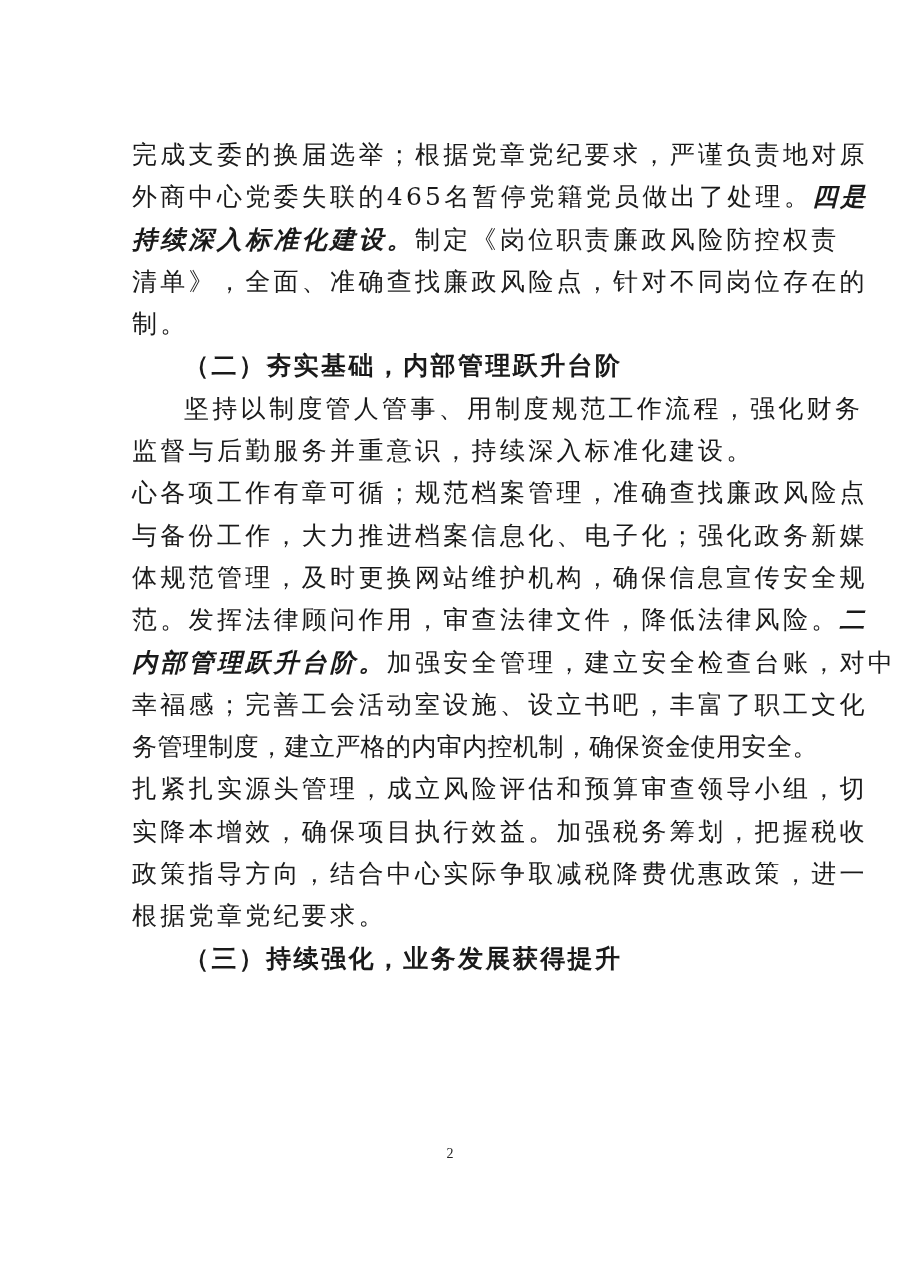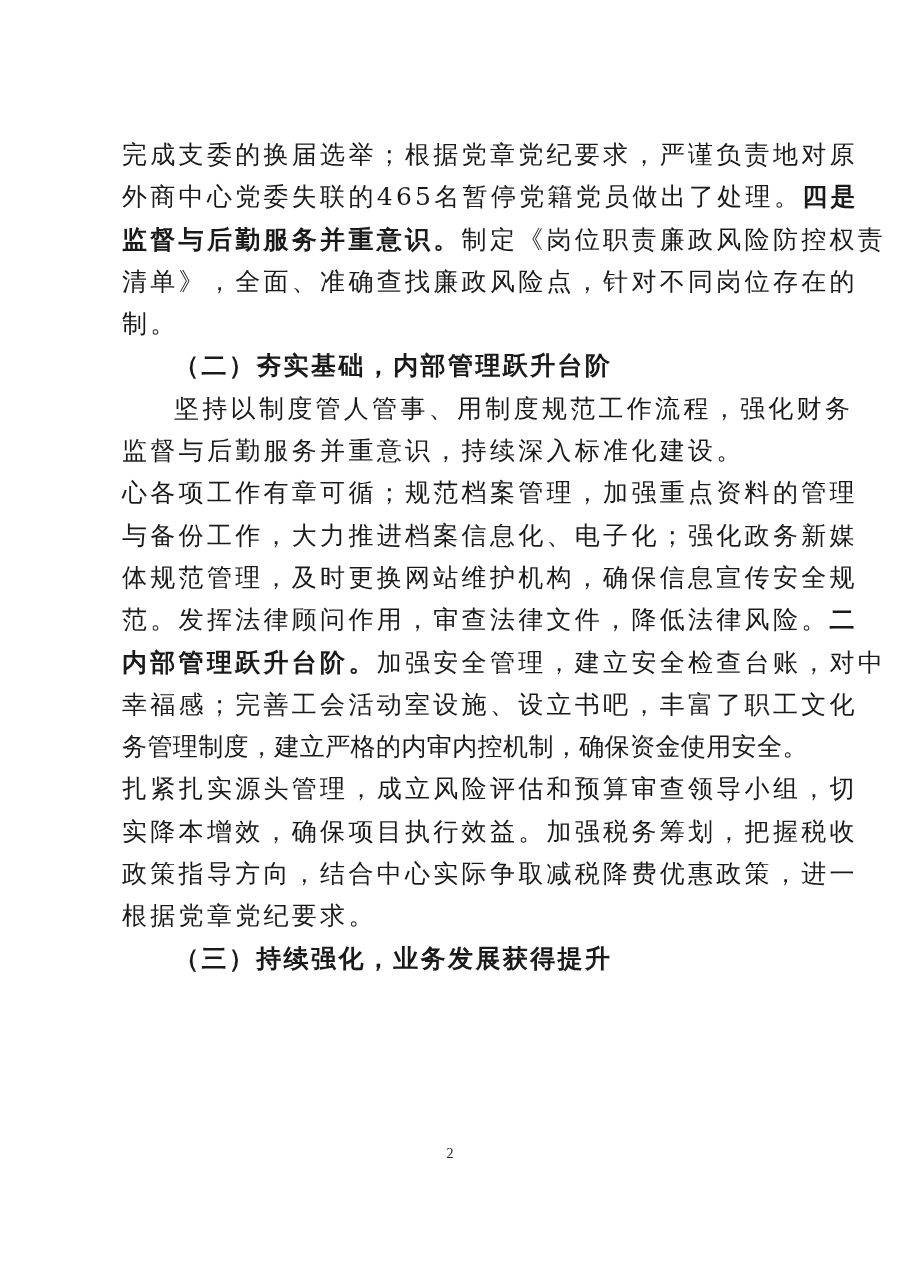--- a/index.html
+++ b/index.html
@@ -1,52 +1,52 @@
 <!DOCTYPE html>
 <html><head>
 <meta charset="utf-8">
 <style>
   html, body { margin: 0; padding: 0; background: #ffffff; }
   body { width: 900px; height: 1273px; position: relative; overflow: hidden; }
   .page {
     position: absolute; left: 0; top: 0; width: 900px; height: 1273px; background: #fff;
   }
   .text-block {
-    position: absolute; left: 122px; top: 134px; width: 628px;
+    position: absolute; left: 132px; top: 134px; width: 628px;
     font-family: "DejaVu Serif", "Liberation Serif", serif;
     font-size: 25px; line-height: 42.3px; color: #1a1a1a;
     letter-spacing: 3.3px;
   }
   .line { height: 42.3px; white-space: nowrap; overflow: visible; }
   .line.justify { text-align: justify; text-align-last: justify; }
   .indent { padding-left: 52px; }
   .heading { padding-left: 52px; font-weight: bold; font-family: Liberation Serif, serif; letter-spacing: 2.4px; }
-  b { font-weight: bold; font-family: "DejaVu Sans", sans-serif; }
+  b { font-weight: bold; font-family: "DejaVu Sans", sans-serif; font-style: italic; }
   .page-number {
     position: absolute; left: 0; width: 900px; top: 1146px; text-align: center;
     font-family: "Liberation Serif", serif; font-size: 14px; color: #222;
   }
 </style>
 </head>
 <body>
 
 <div class="page">
   <div class="text-block">
     <div class="line justify"><span>完成支委的换届选举；根据党章党纪要求，严谨负责地对原</span></div>
     <div class="line justify"><span>外商中心党委失联的465名暂停党籍党员做出了处理。</span><b>四是</b></div>
-    <div class="line justify"><b>监督与后勤服务并重意识。</b><span>制定《岗位职责廉政风险防控权责</span></div>
+    <div class="line justify"><b>持续深入标准化建设。</b><span>制定《岗位职责廉政风险防控权责</span></div>
     <div class="line justify"><span>清单》，全面、准确查找廉政风险点，针对不同岗位存在的</span></div>
     <div class="line"><span>制。</span></div>
 
     <div class="line heading">（二）夯实基础，内部管理跃升台阶</div>
 
     <div class="line justify indent"><span>坚持以制度管人管事、用制度规范工作流程，强化财务</span></div>
     <div class="line"><span>监督与后勤服务并重意识，持续深入标准化建设。</span></div>
 
-    <div class="line justify"><span>心各项工作有章可循；规范档案管理，加强重点资料的管理</span></div>
+    <div class="line justify"><span>心各项工作有章可循；规范档案管理，准确查找廉政风险点</span></div>
     <div class="line justify"><span>与备份工作，大力推进档案信息化、电子化；强化政务新媒</span></div>
     <div class="line justify"><span>体规范管理，及时更换网站维护机构，确保信息宣传安全规</span></div>
     <div class="line justify"><span>范。发挥法律顾问作用，审查法律文件，降低法律风险。</span><b>二</b></div>
     <div class="line justify"><b>内部管理跃升台阶。</b><span>加强安全管理，建立安全检查台账，对中</span></div>
     <div class="line justify"><span>幸福感；完善工会活动室设施、设立书吧，丰富了职工文化</span></div>
     <div class="line justify" style="letter-spacing:0.4px"><span>务管理制度，建立严格的内审内控机制，确保资金使用安全。</span></div>
     <div class="line justify"><span>扎紧扎实源头管理，成立风险评估和预算审查领导小组，切</span></div>
     <div class="line justify"><span>实降本增效，确保项目执行效益。加强税务筹划，把握税收</span></div>
     <div class="line justify"><span>政策指导方向，结合中心实际争取减税降费优惠政策，进一</span></div>
     <div class="line"><span>根据党章党纪要求。</span></div>

